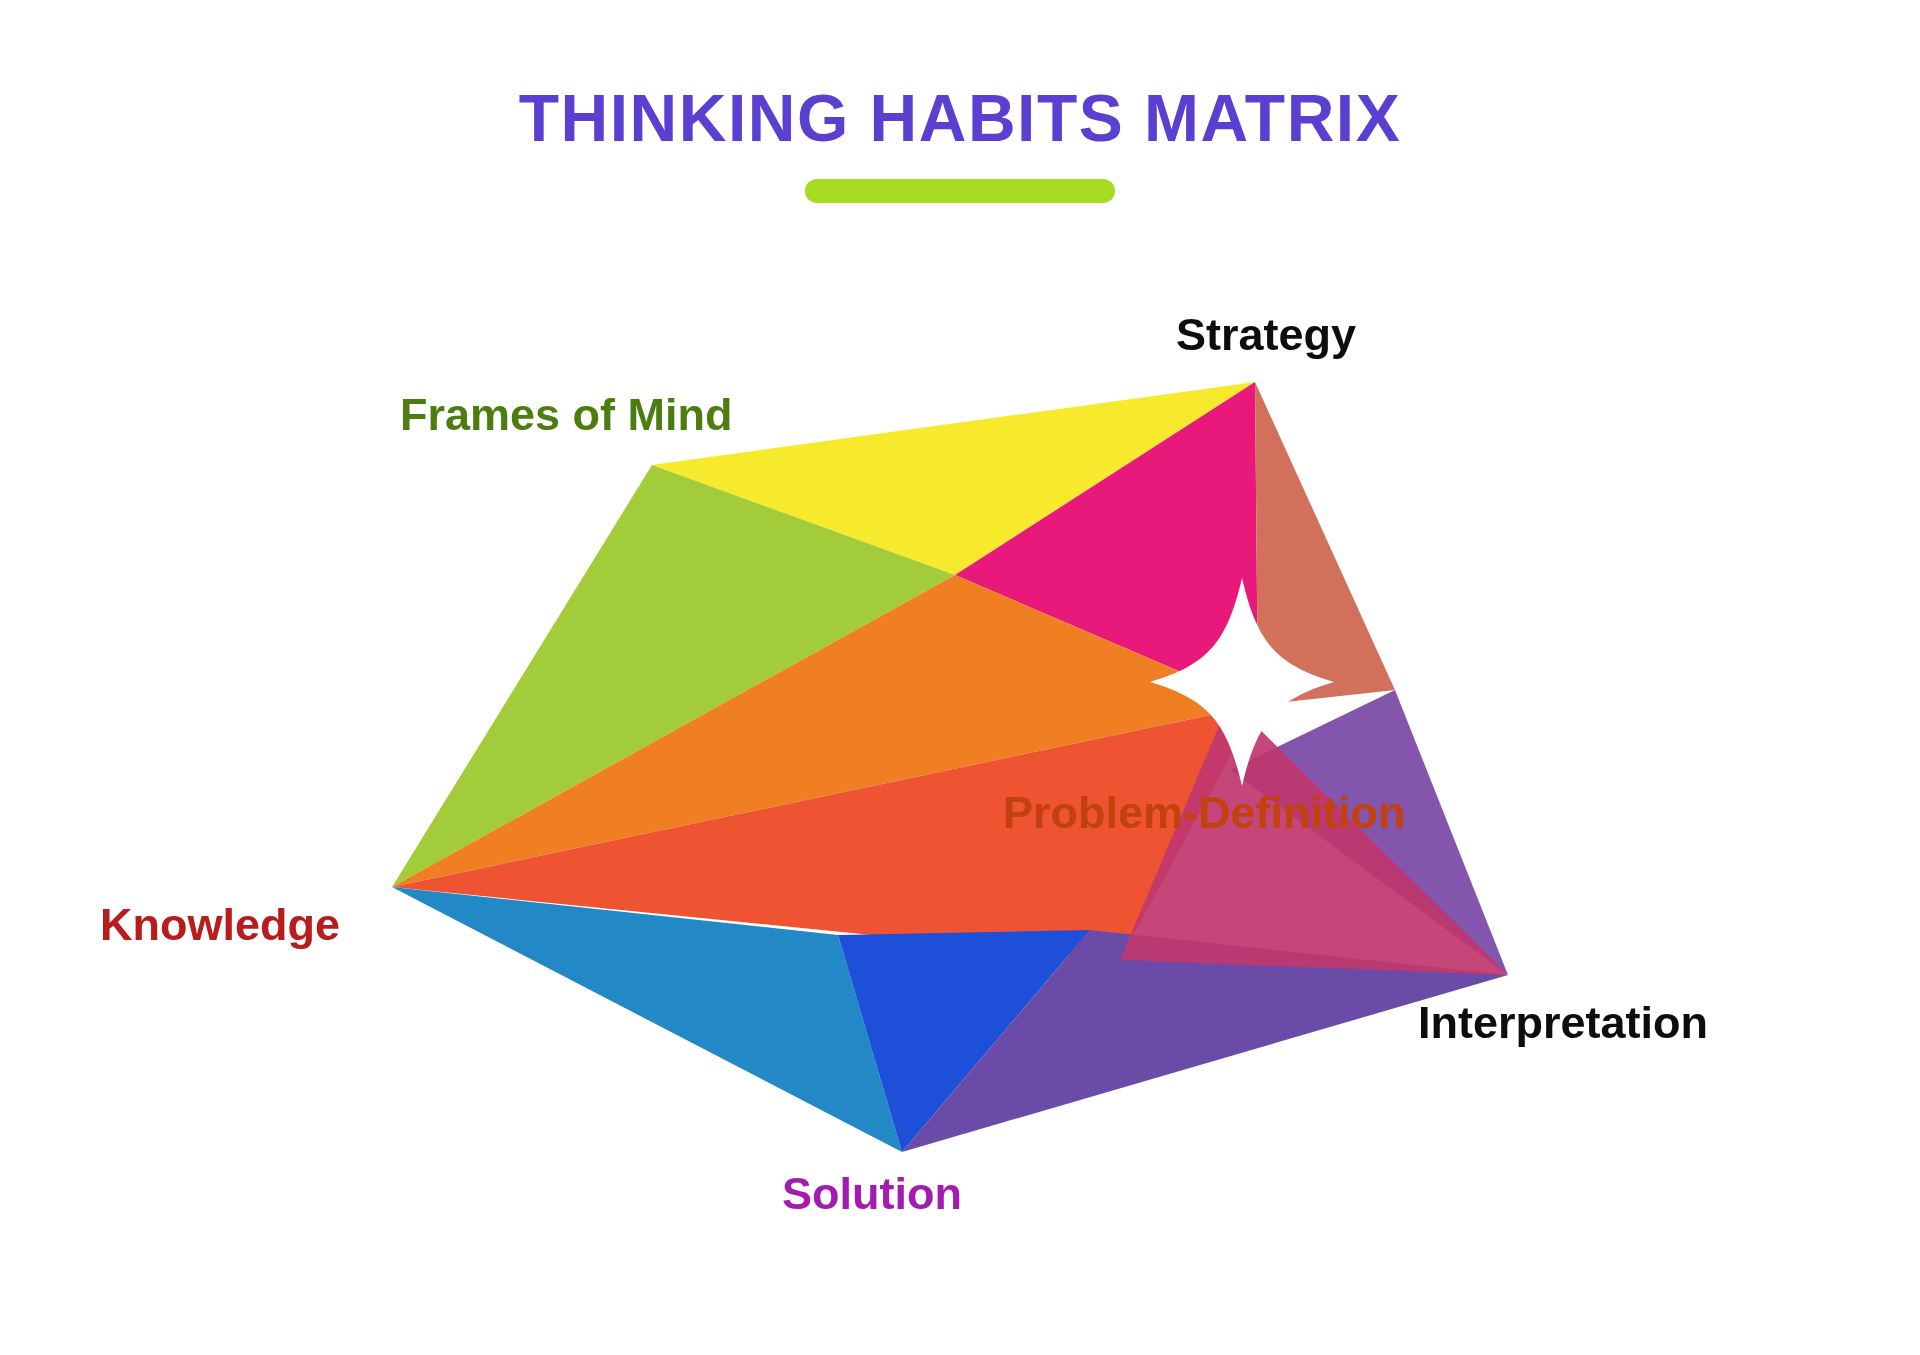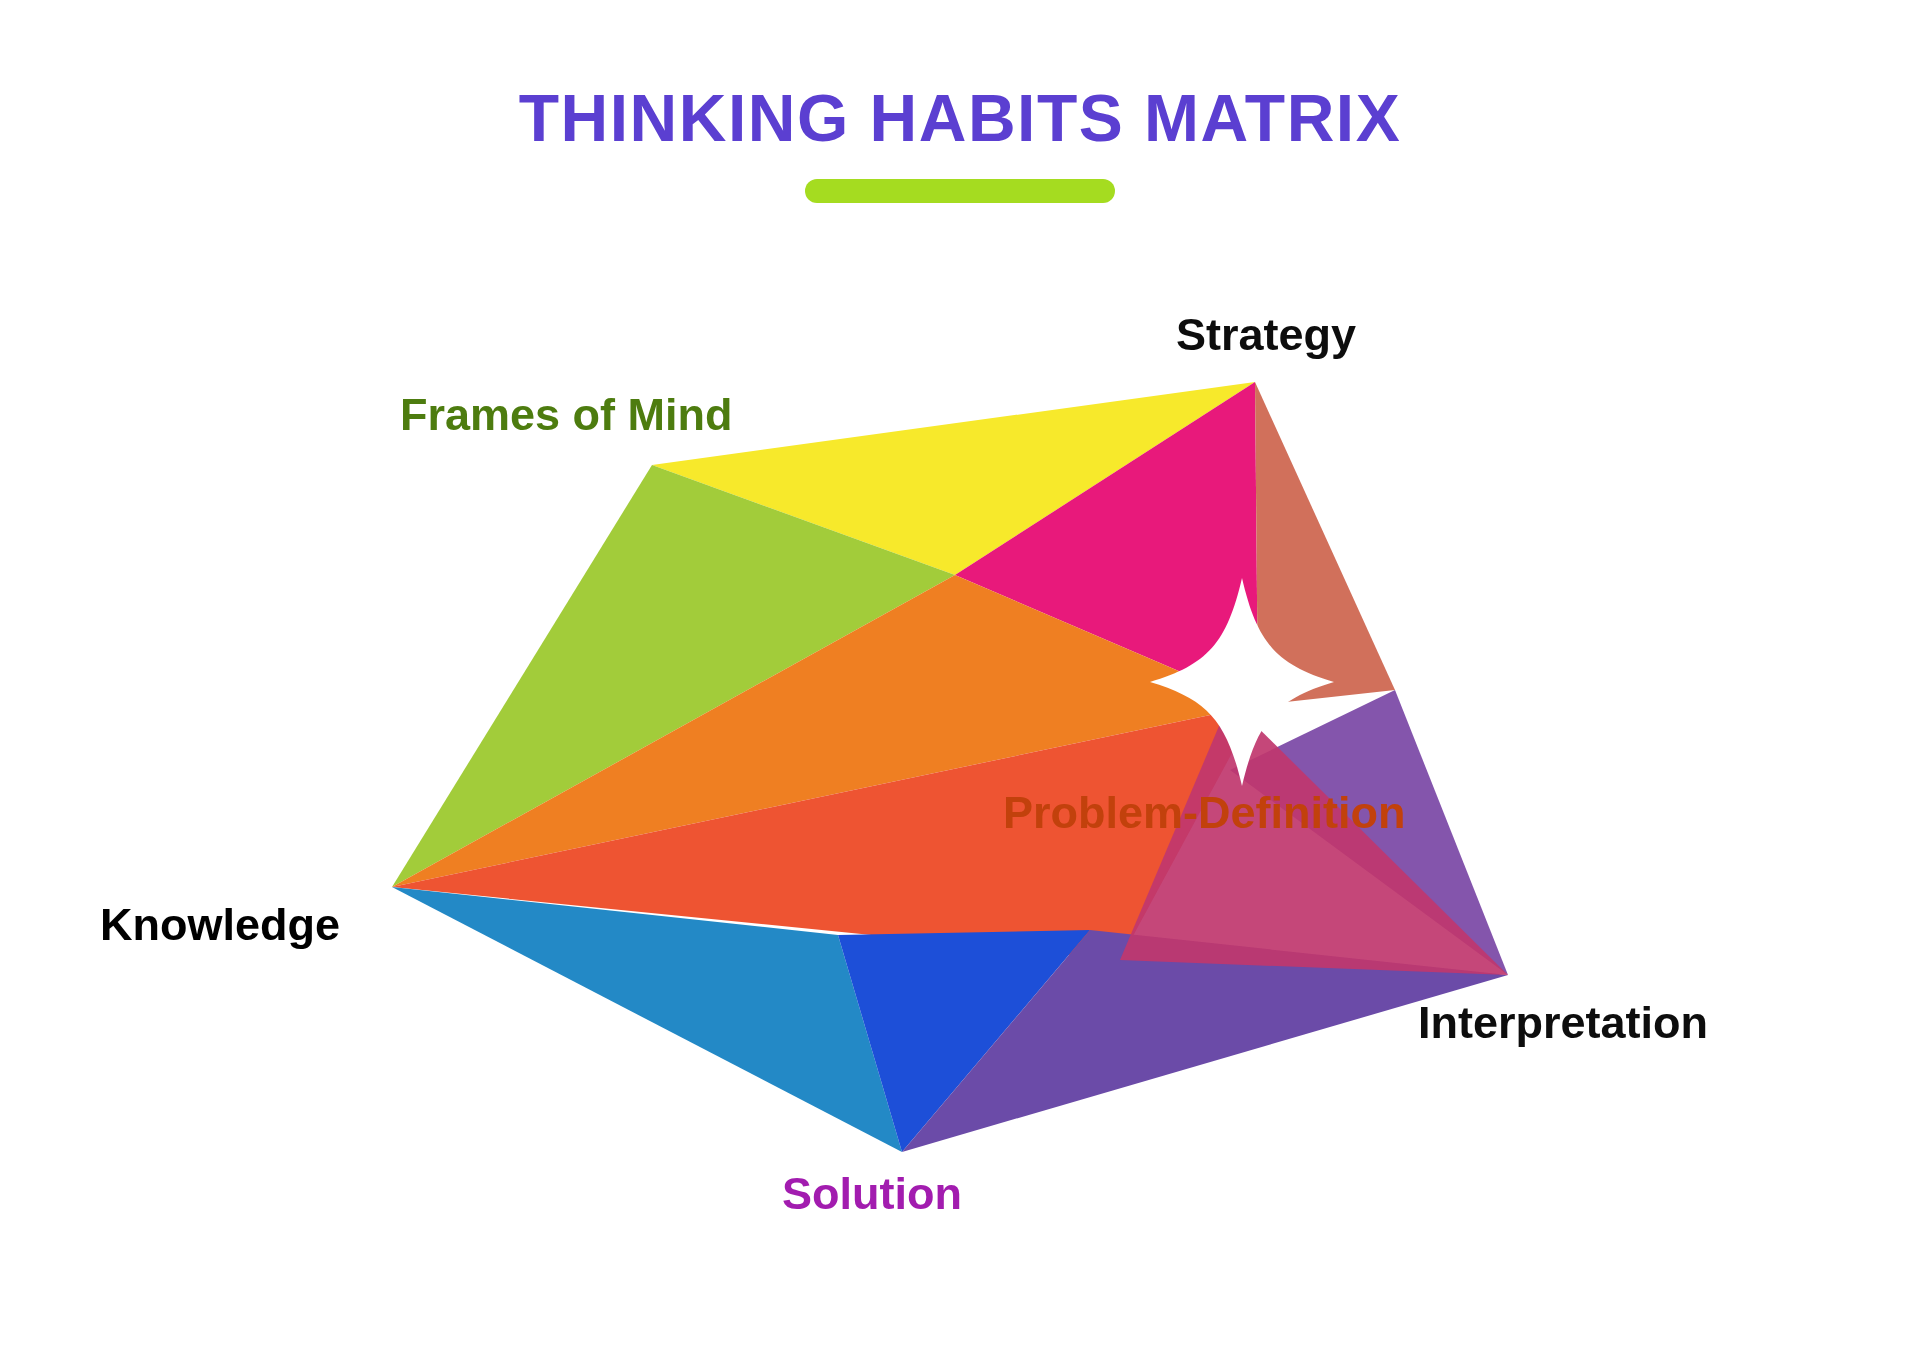--- a/index.html
+++ b/index.html
@@ -91,21 +91,21 @@
         <polygon points="392,887 902,1152 838,935" fill="#2389C6" fill-opacity="1"></polygon>
         <polygon points="838,935 902,1152 1090,930" fill="#1D4FD8" fill-opacity="1"></polygon>
         <polygon points="902,1152 1508,975 1090,930" fill="#6B4BA8" fill-opacity="1"></polygon>
         <polygon points="1395,690 1508,975 1230,770" fill="#8455AC" fill-opacity="1"></polygon>
         <polygon points="1120,960 1508,975 1230,700" fill="#C0376E" fill-opacity="0.92"></polygon>
       </g>
   </svg>
 
   <div class="node-label" style="left: 1152px; top: 312px; color: rgb(13, 13, 13); margin-left: 24px;">Strategy</div>
   <div class="node-label" style="left: 400px; top: 392px; color: #4d7c0f;">Frames of Mind</div>
-  <div class="node-label" style="left: 100px; top: 902px; color: #000000;">Knowledge</div>
+  <div class="node-label" style="left: 100px; top: 902px; color: #b91c1c;">Knowledge</div>
   <div class="node-label" style="left: 782px; top: 1171px; color: #a21caf;">Solution</div>
   <div class="node-label" style="left: 1418px; top: 1000px; color: rgb(13, 13, 13);">Interpretation</div>
   <div class="node-label" style="left: 1003px; top: 790px; color: #c2410c;">Problem-Definition</div>
 </div>
 
 <div class="title-block">
   <h1 class="title-text" style="color: rgb(91, 63, 209);">THINKING HABITS MATRIX</h1>
   <div class="title-underline" style="background: rgb(165, 220, 32);"></div>
 </div>
 

